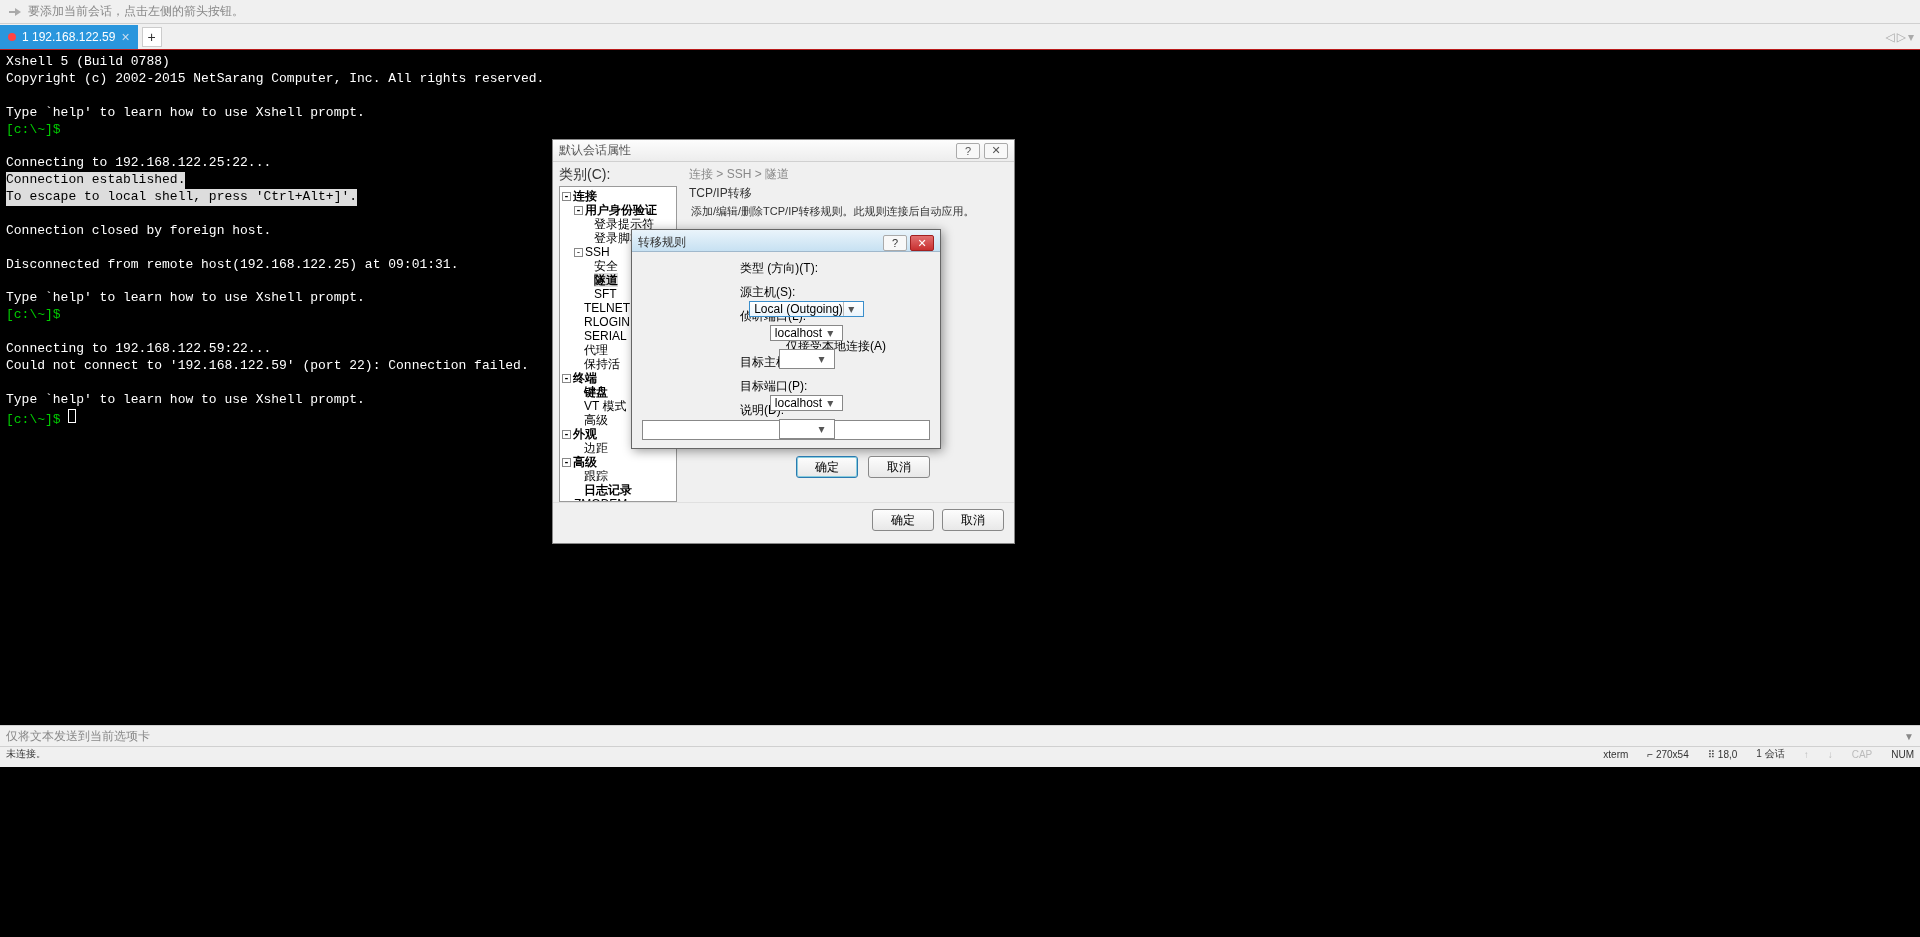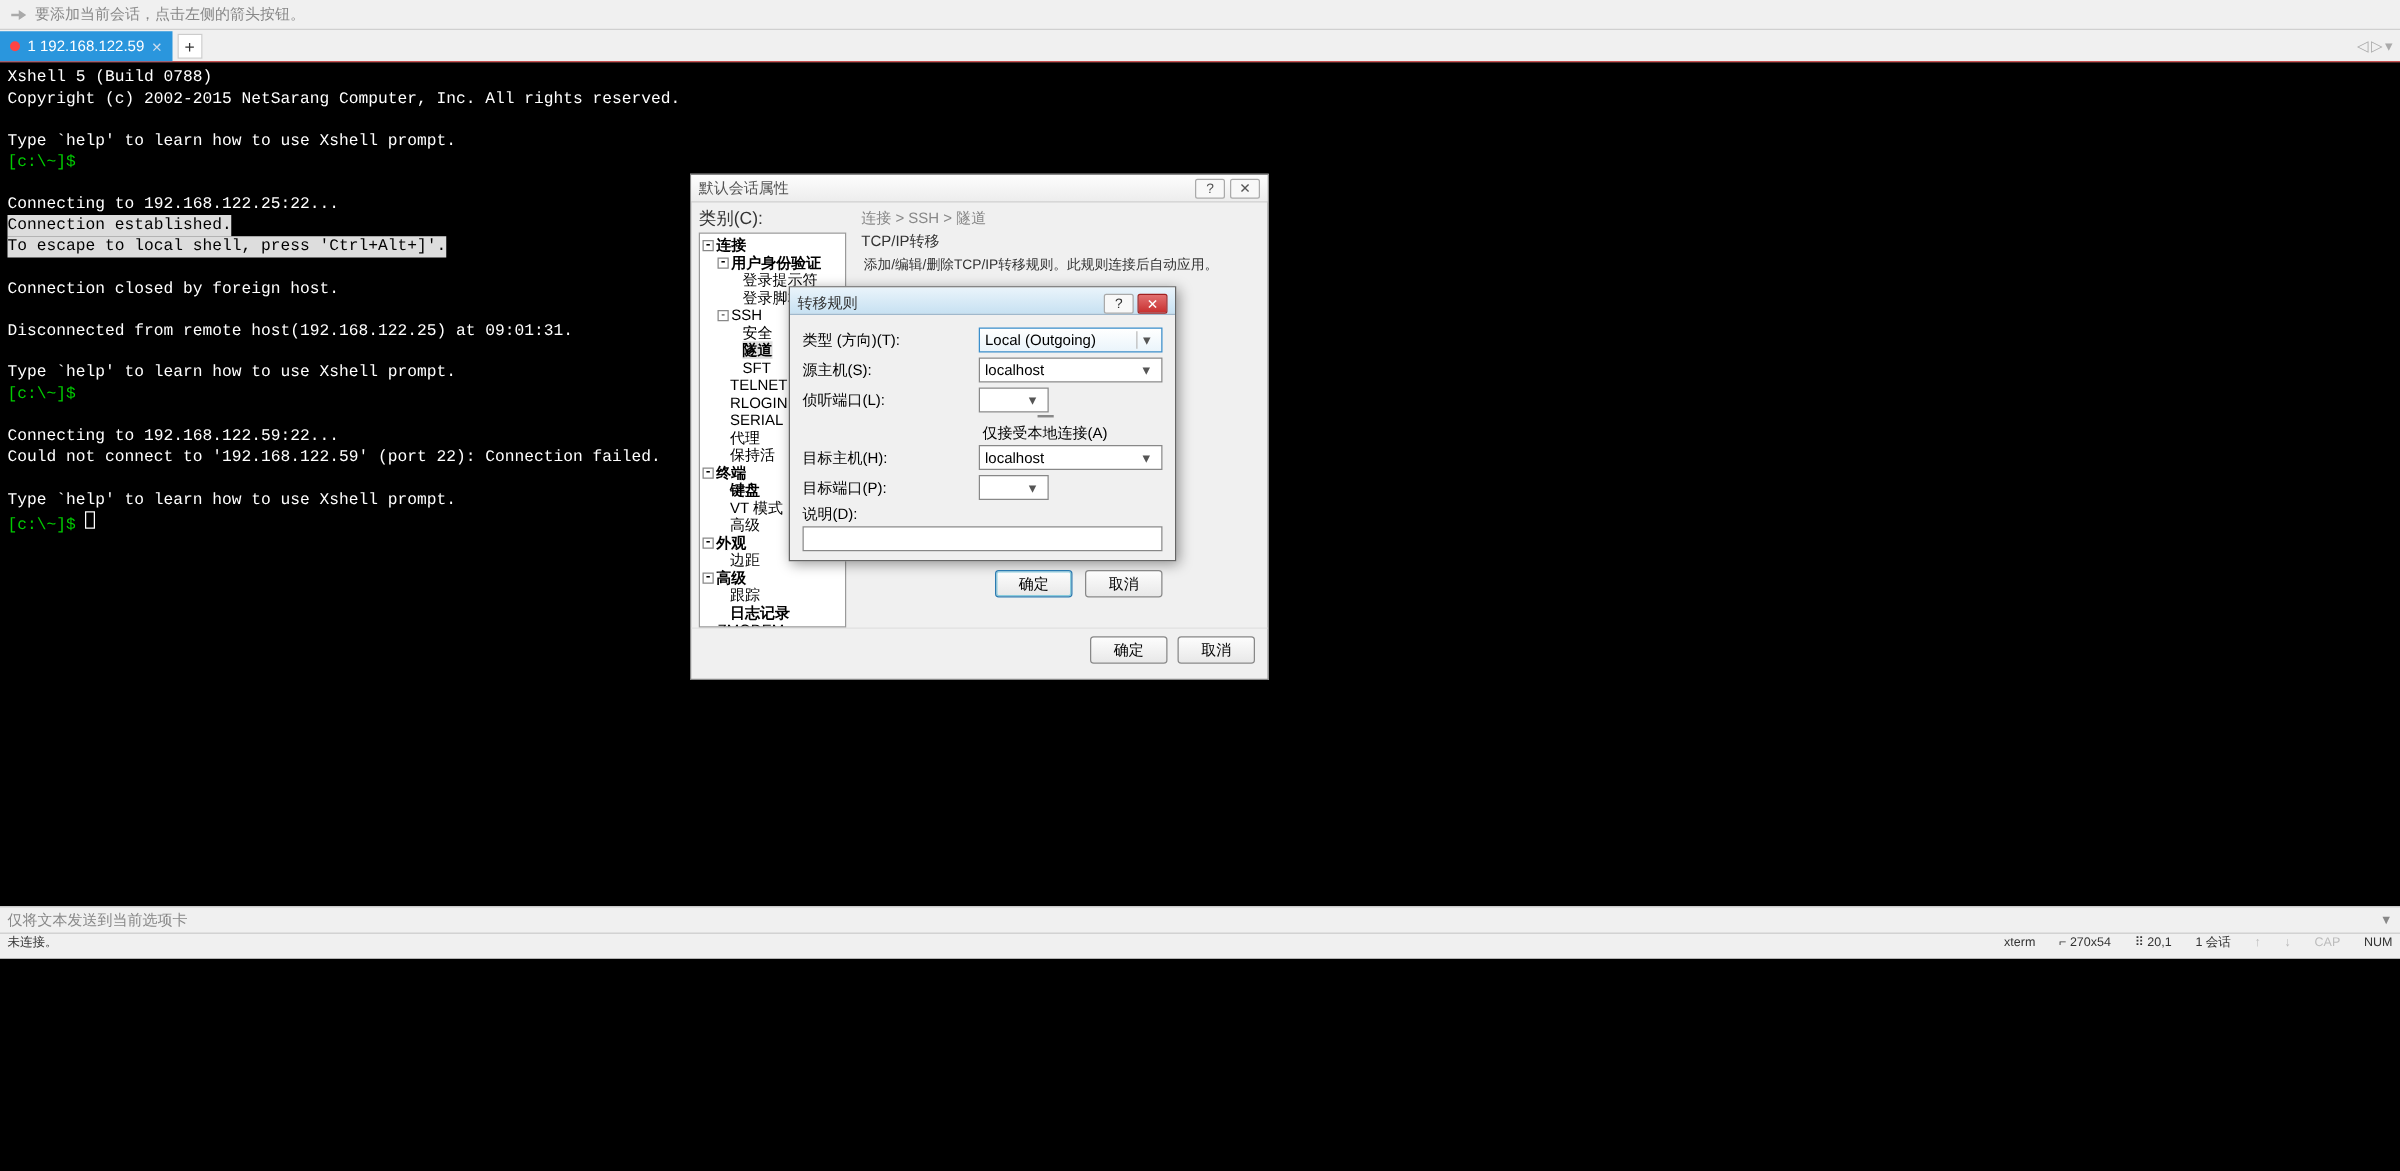--- a/index.html
+++ b/index.html
@@ -56,21 +56,21 @@
 .dlg1-right-btn { position: absolute; left: 942px; top: 355px; min-width: 56px; height: 20px; background: linear-gradient(#fdfdfd,#e8e8e8); border: 1px solid #aaa; border-radius: 2px; font-size: 11px; display: flex; align-items: center; justify-content: center; color: #666; }
 .list-edge { position: absolute; left: 938px; top: 230px; width: 62px; height: 115px; border: 1px solid #aaa; background: #fff; }
 
 
 .dialog2 { position: absolute; left: 631px; top: 229px; width: 310px; height: 220px; background: #f0f0f0; border: 1px solid #666; box-shadow: 2px 2px 10px rgba(0,0,0,0.4); }
 .dlg2-title { height: 22px; background: linear-gradient(#eaf4fb,#c7e1f2); display: flex; align-items: flex-end; padding: 0 6px; font-size: 12px; color: #333; border-bottom: 1px solid #a0b8cc; }
 .dlg2-title .title-btns { margin-left: auto; display: flex; gap: 3px; }
 .dlg2-close { background: linear-gradient(#e27070,#c83030); color: #fff; border-color: #a02020; }
 
 .dlg2-body { padding: 8px 10px; }
-.form-row { display: flex; align-items: center; height: 24px; gap: 8px; }
+.form-row { display: flex; align-items: center; height: 24px; gap: 24px; flex-direction: column; }
 .form-row label { width: 92px; font-size: 12px; }
 .form-row .fld { flex: 1; }
 .combo { height: 20px; border: 1px solid #888; background: #fff; display: flex; align-items: center; padding: 0 4px; font-size: 12px; position: relative; margin-left: 41px; }
 .combo.selected { border: 1px solid #3a8ecb; background: linear-gradient(#fff,#eaf4fb); }
 .combo .caret { margin-left: auto; width: 16px; text-align: center; color: #555; border-left: 1px solid #bbb; }
 .text-input { height: 20px; border: 1px solid #888; background: #fff; padding: 0 4px; font-size: 12px; }
 .check-row { display: flex; align-items: center; gap: 4px; font-size: 12px; padding-left: 100px; height: 22px; flex-direction: column; }
 .checkbox { width: 13px; height: 13px; border: 1px solid #888; background: #fff; }
 .narrow { width: 56px !important; flex: none !important; }
 
@@ -130,21 +130,21 @@
 <div class="input-bar">
   <span>仅将文本发送到当前选项卡</span>
   <span class="dropdown-icon">▼</span>
 </div>
 
 <div class="status-bar">
   <span>未连接。</span>
   <div class="status-right">
     <span>xterm</span>
     <span><span>⌐</span> <span>270x54</span></span>
-    <span><span>⠿</span> <span>20,1</span></span>
+    <span><span>⠿</span> <span>18,0</span></span>
     <span>1 会话</span>
     <span style="color:#bbb">↑</span>
     <span style="color:#bbb">↓</span>
     <span style="color:#bbb">CAP</span>
     <span>NUM</span>
   </div>
 </div>
 
 <div class="list-edge"></div>
 <div class="dlg1-right-btn">删除(R)</div>

